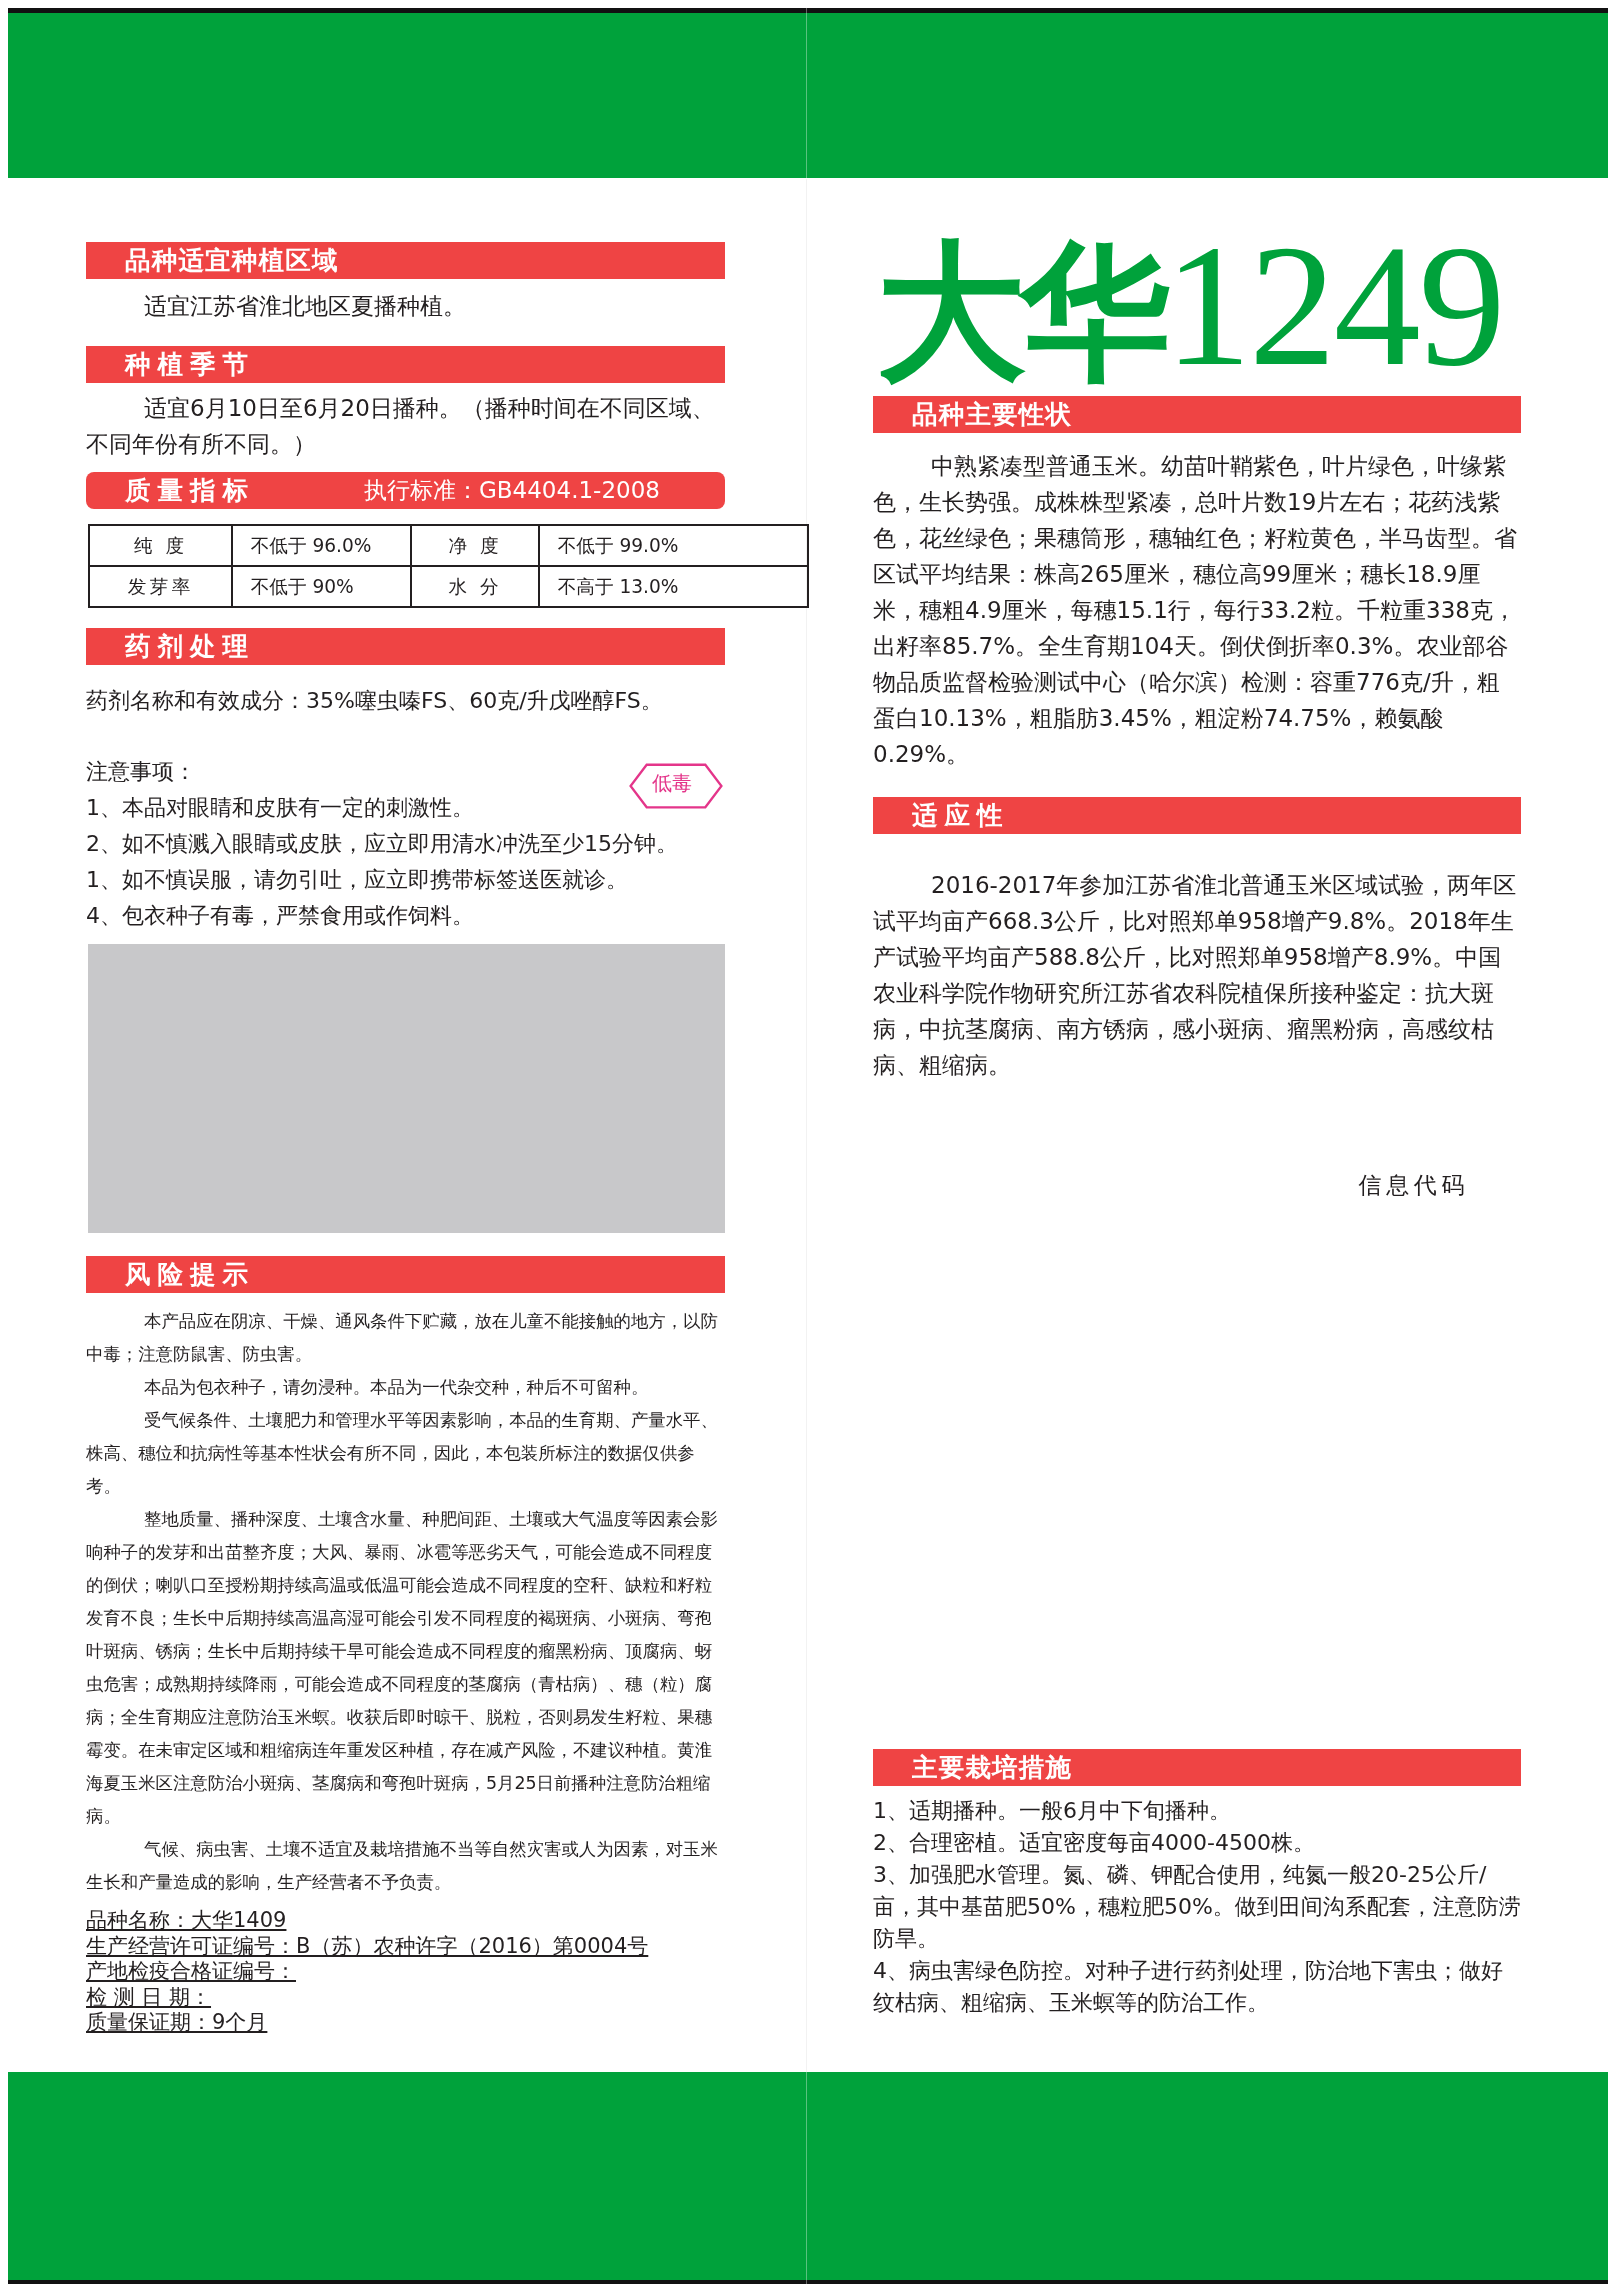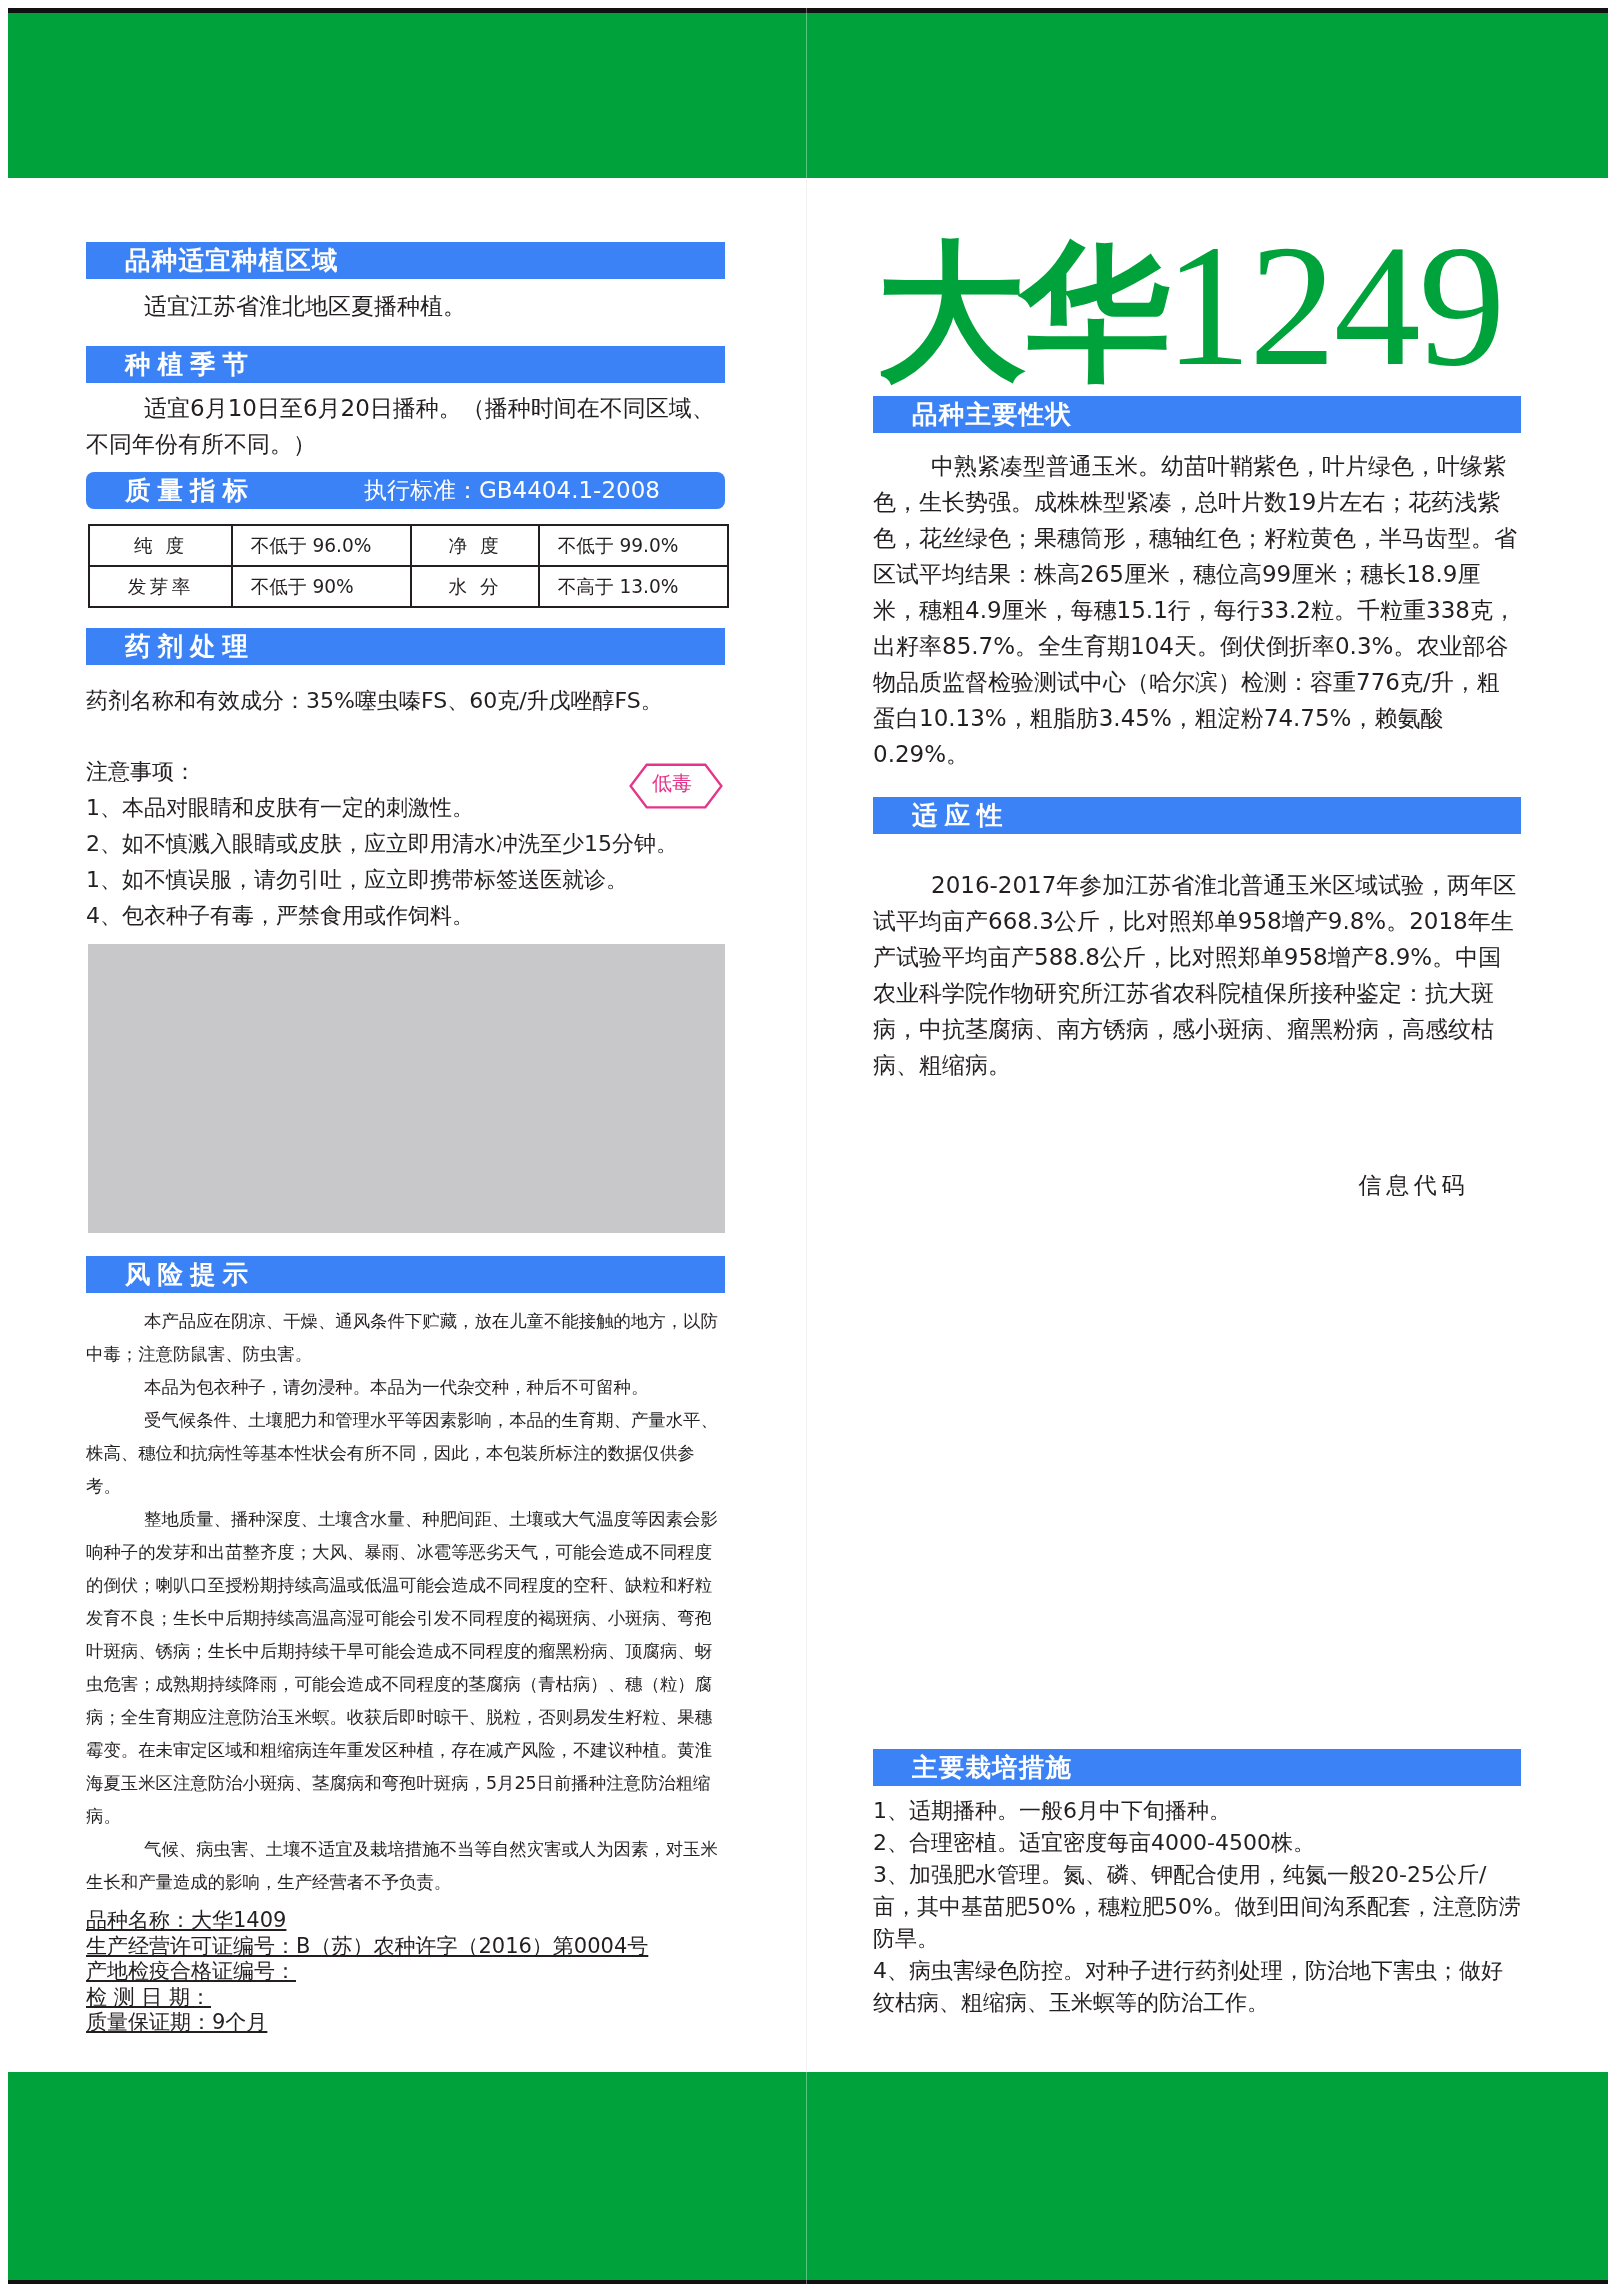--- a/index.html
+++ b/index.html
@@ -8,32 +8,32 @@
   .band { position:absolute; left:8px; width:1600px; background:#00a23b; }
   .band.top { top:8px; height:170px; border-top:5.8px solid #111; box-sizing:border-box; }
   .band.bottom { top:2072px; height:212px; border-bottom:4.6px solid #111; box-sizing:border-box; }
   .fold { position:absolute; left:806px; top:8px; width:1.2px; height:2276px; background:rgba(255,255,255,0.35); }
   .fold.inner { background:#f2f2f2; top:179px; height:1893px; }
 
   .col { position:absolute; }
   .col.left { left:86px; width:639px; }
   .col.right { left:873px; width:648px; }
 
-  .hdr { background:#3b82f6; color:#fff; height:37px; line-height:37px; padding-left:39px;
+  .hdr { background:#ef4444; color:#fff; height:37px; line-height:37px; padding-left:39px;
          font-size:25.5px; font-weight:bold; letter-spacing:1.2px; position:absolute; left:0; right:0;
          box-sizing:border-box; white-space:nowrap; }
   .hdr.spaced { letter-spacing:7px; }
   .hdr .std { position:absolute; left:278px; font-weight:normal; font-size:23px; letter-spacing:0; }
 
   .txt { position:absolute; left:0; right:0; font-size:23px; line-height:36px; }
   .indent { text-indent:58px; }
   .small { font-size:17.4px; line-height:33px; }
   .meta { font-size:21px; line-height:25.5px;text-decoration:underline; }
 
-  table.qual { position:absolute; left:2.3px; width:641px; border-collapse:collapse; font-size:18.6px; }
+  table.qual { position:absolute; left:2.3px; width:721px; border-collapse:collapse; font-size:18.6px; }
   table.qual td { border:2.3px solid #231f20; height:41px; padding:0 0 0 17.4px; box-sizing:border-box; }
   table.qual td.lab { text-align:center; padding:0; letter-spacing:3.5px; }
 
   .badge { position:absolute; width:96px; height:46px; }
   .badge svg { position:absolute; left:0; top:0; }
   .badge span { position:absolute; left:0; right:8px; top:7px; text-align:center; color:#e4358a; font-size:20px; }
 
   .gray { position:absolute; left:2.3px; width:637px; background:#c8c8ca; }
 
   .brand { position:absolute; left:876px; top:206px; color:#00a23b; white-space:nowrap; }

